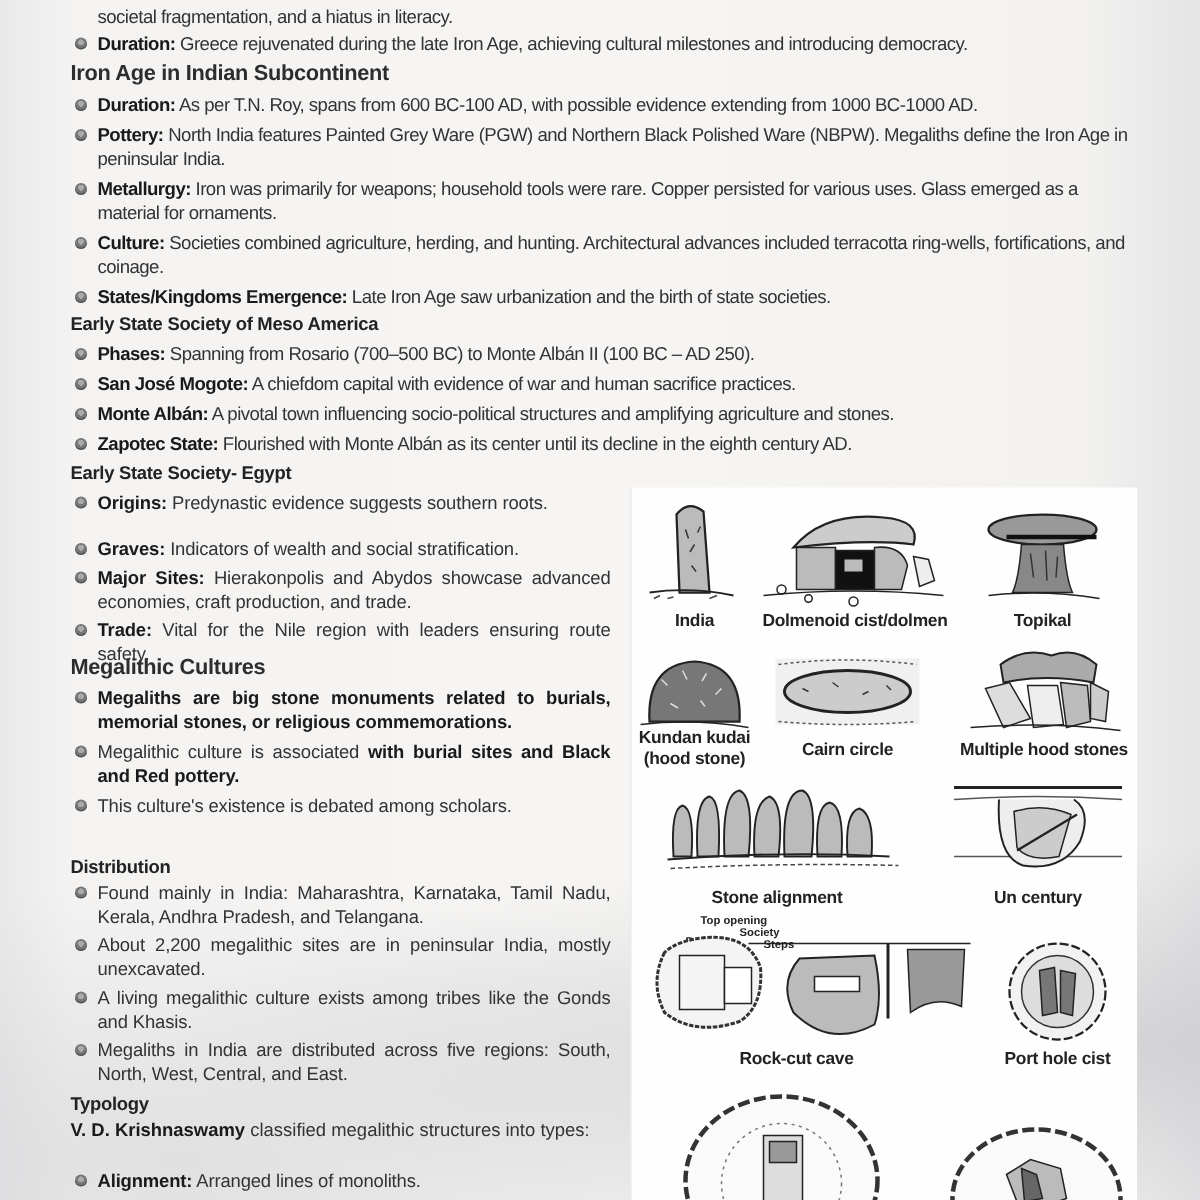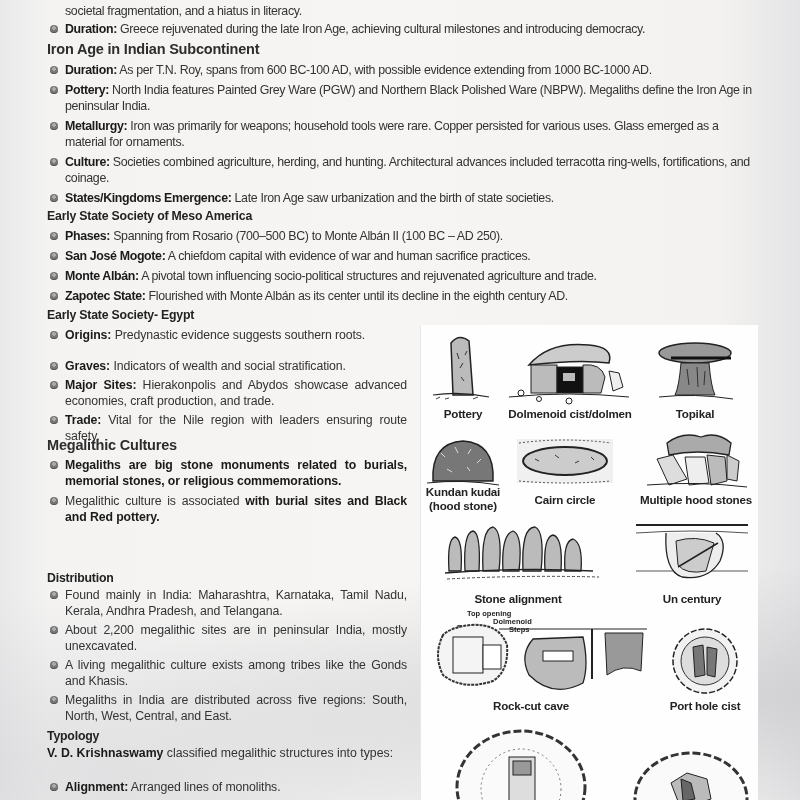--- a/index.html
+++ b/index.html
@@ -61,38 +61,39 @@
   <div class="li" style="margin-bottom:4px;"><b>Metallurgy:</b><span> Iron was primarily for weapons; household tools were rare. Copper persisted for various uses. Glass emerged as a material for ornaments.</span></div>
   <div class="li" style="margin-bottom:4px;"><b>Culture:</b><span> Societies combined agriculture, herding, and hunting. Architectural advances included terracotta ring-wells, fortifications, and coinage.</span></div>
   <div class="li"><b>States/Kingdoms Emergence:</b><span> Late Iron Age saw urbanization and the birth of state societies.</span></div>
 </div>
 
 <div class="abs h3" style="left:47px;top:209px;">Early State Society of Meso America</div>
 
 <div class="abs" style="left:47px;top:228px;width:710px;">
   <div class="li" style="margin-bottom:4px;"><b>Phases:</b><span> Spanning from Rosario (700–500 BC) to Monte Albán II (100 BC – AD 250).</span></div>
   <div class="li" style="margin-bottom:4px;"><b>San José Mogote:</b><span> A chiefdom capital with evidence of war and human sacrifice practices.</span></div>
-  <div class="li" style="margin-bottom:4px;"><b>Monte Albán:</b><span> A pivotal town influencing socio-political structures and rejuvenated agriculture and trade.</span></div>
+  <div class="li" style="margin-bottom:4px;"><b>Monte Albán:</b><span> A pivotal town influencing socio-political structures and amplifying agriculture and stones.</span></div>
   <div class="li"><b>Zapotec State:</b><span> Flourished with Monte Albán as its center until its decline in the eighth century AD.</span></div>
 </div>
 
 <div class="abs h3" style="left:47px;top:308px;">Early State Society- Egypt</div>
 
 <div class="abs narrow" style="left:47px;top:327px;">
   <div class="li" style="margin-bottom:3px;"><b>Origins:</b><span> Predynastic evidence suggests southern roots.</span></div>
   <div class="li" style="margin-bottom:3px;margin-top:15px;"><b>Graves:</b><span> Indicators of wealth and social stratification.</span></div>
   <div class="li" style="margin-bottom:3px;"><b>Major Sites:</b><span> Hierakonpolis and Abydos showcase advanced economies, craft production, and trade.</span></div>
   <div class="li"><b>Trade:</b><span> Vital for the Nile region with leaders ensuring route safety.</span></div>
 </div>
 
 <div class="abs h2" style="left:47px;top:437px;">Megalithic Cultures</div>
 
 <div class="abs narrow" style="left:47px;top:457px;">
   <div class="li" style="margin-bottom:4px;"><b>Megaliths are big stone monuments related to burials, memorial stones, or religious commemorations.</b></div>
   <div class="li" style="margin-bottom:4px;"><span>Megalithic culture is associated </span><b>with burial sites and Black and Red pottery.</b></div>
+  <div class="li"><span>This culture's existence is debated among scholars.</span></div>
 </div>
 
 <div class="abs h3" style="left:47px;top:571px;">Distribution</div>
 
 <div class="abs narrow" style="left:47px;top:587px;">
   <div class="li" style="margin-bottom:3px;">Found mainly in India: Maharashtra, Karnataka, Tamil Nadu, Kerala, Andhra Pradesh, and Telangana.</div>
   <div class="li" style="margin-bottom:3px;">About 2,200 megalithic sites are in peninsular India, mostly unexcavated.</div>
   <div class="li" style="margin-bottom:3px;">A living megalithic culture exists among tribes like the Gonds and Khasis.</div>
   <div class="li">Megaliths in India are distributed across five regions: South, North, West, Central, and East.</div>
 </div>
@@ -109,21 +110,21 @@
 </div>
 
 <div class="fig">
 
   <svg style="left:10px;top:8px;" width="60" height="70">
     <path d="M22 62 L20 10 Q28 0 38 8 L42 62 Z" fill="#bbb" stroke="#222" stroke-width="1.5"></path>
     <path d="M26 20 l2 6 M32 30 l-3 5 M30 44 l3 4 M36 18 l-2 4" stroke="#333" stroke-width="1"></path>
     <path d="M2 62 Q30 58 58 64" stroke="#222" fill="none" stroke-width="1.2"></path>
     <path d="M5 66 l4 -2 M14 66 l4 -1 M42 66 l5 -2" stroke="#444"></path>
   </svg>
-  <div class="cap" style="left:4px;top:82px;width:76px;">Pottery</div>
+  <div class="cap" style="left:4px;top:82px;width:76px;">India</div>
 
   <svg style="left:88px;top:12px;" width="120" height="70">
     <path d="M20 28 Q40 4 80 8 Q105 10 100 26 Q70 22 20 28 Z" fill="#ccc" stroke="#222" stroke-width="1.5"></path>
     <rect x="22" y="28" width="26" height="28" fill="#bbb" stroke="#222"></rect>
     <rect x="48" y="30" width="26" height="26" fill="#111" stroke="#222"></rect>
     <rect x="54" y="36" width="12" height="8" fill="#bbb"></rect>
     <path d="M74 28 Q92 26 96 40 L92 56 L74 56 Z" fill="#bbb" stroke="#222"></path>
     <path d="M100 34 l10 2 l4 14 l-10 4 Z" fill="#eee" stroke="#222"></path>
     <path d="M0 60 Q60 54 120 60" stroke="#222" fill="none"></path>
     <circle cx="12" cy="56" r="3" fill="none" stroke="#222"></circle>
@@ -189,21 +190,21 @@
     <path d="M0 12 Q56 8 112 12" stroke="#555" fill="none"></path>
     <path d="M0 50 L112 50" stroke="#555"></path>
     <path d="M30 12 Q28 50 46 56 Q72 60 84 40 Q92 20 80 12" fill="#eee" stroke="#222" stroke-width="1.3"></path>
     <path d="M40 20 Q60 14 78 22 L70 50 Q50 54 42 44 Z" fill="#ccc" stroke="#222"></path>
     <path d="M42 46 L82 22" stroke="#222" stroke-width="1.5"></path>
   </svg>
   <div class="cap" style="left:215px;top:267px;width:112px;">Un century</div>
 
   <div class="capsm" style="left:46px;top:284px;">Top opening</div>
   <div class="capsm" style="left:36px;top:298px;">Bench</div>
-  <div class="capsm" style="left:72px;top:292px;">Dolmenoid</div>
+  <div class="capsm" style="left:72px;top:292px;">Society</div>
   <div class="capsm" style="left:88px;top:300px;">Steps</div>
   <svg style="left:12px;top:290px;" width="230" height="80">
     <path d="M10 20 Q0 40 10 60 Q30 76 60 66 Q76 56 74 30 Q66 8 38 10 Q18 12 10 20 Z" fill="#f4f4f4" stroke="#333" stroke-width="2" stroke-dasharray="3 1"></path>
     <rect x="20" y="22" width="30" height="36" fill="none" stroke="#222"></rect>
     <rect x="50" y="30" width="18" height="24" fill="#fff" stroke="#222"></rect>
     <path d="M100 24 Q86 40 96 60 Q120 84 150 68 Q156 50 150 22 Z" fill="#bbb" stroke="#222" stroke-width="1.3"></path>
     <rect x="110" y="36" width="30" height="10" fill="#fff" stroke="#222"></rect>
     <path d="M66 14 L214 14" stroke="#222"></path>
     <rect x="158" y="14" width="2" height="50" fill="#222"></rect>
     <path d="M172 18 L210 18 L208 56 Q190 48 174 60 Z" fill="#999" stroke="#222"></path>

